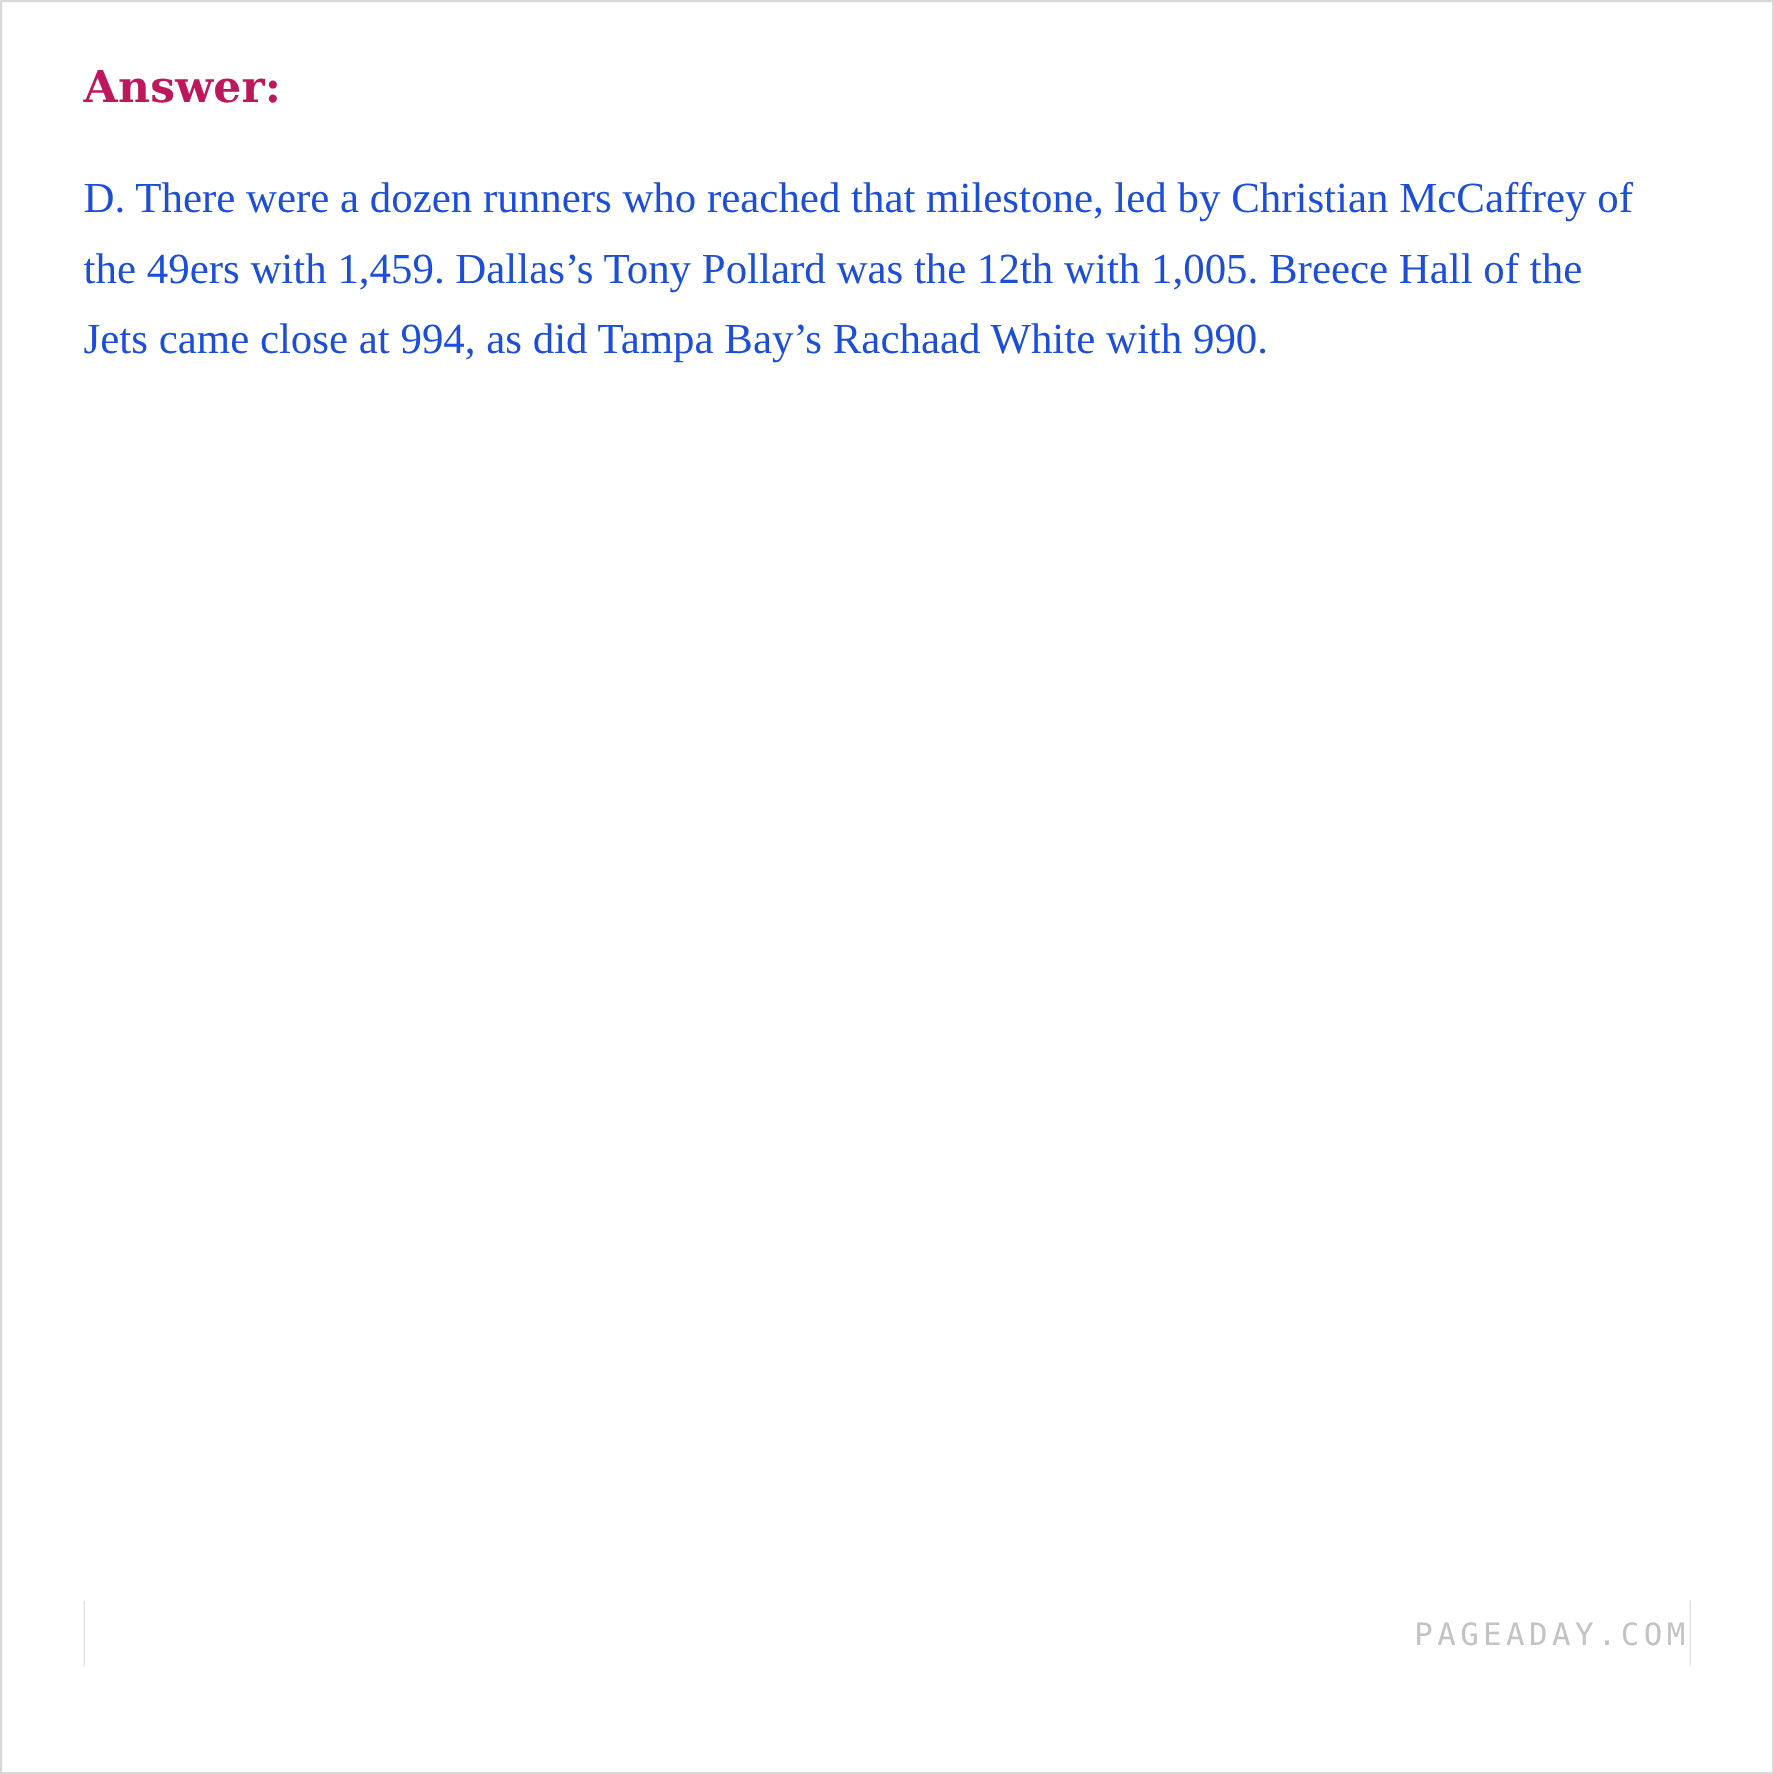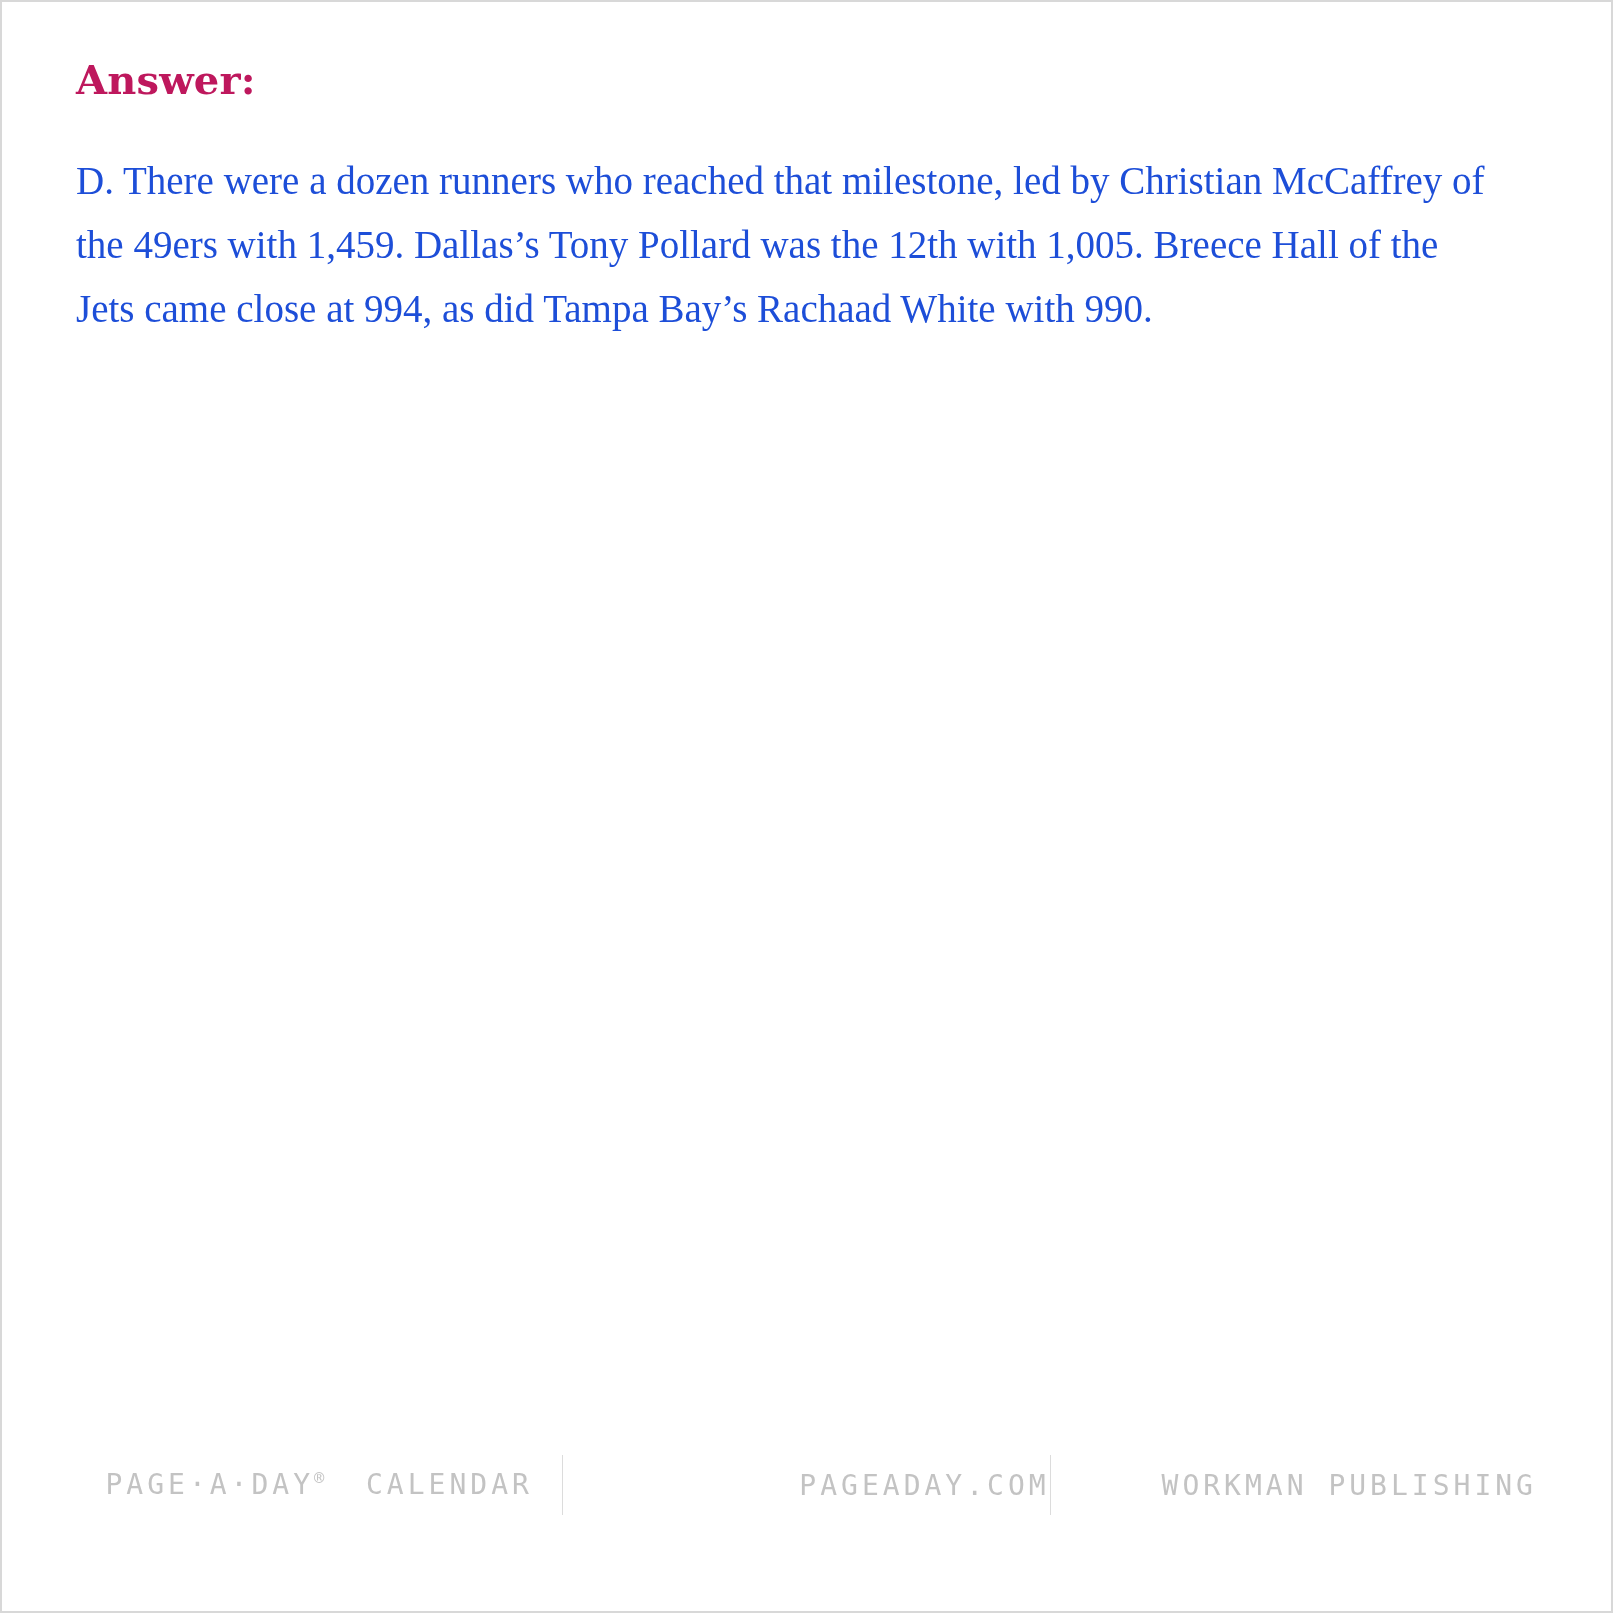--- a/index.html
+++ b/index.html
@@ -74,20 +74,18 @@
 <body>
 
 <div class="page">
 
   <div class="content">
     <div class="answer-heading">Answer:</div>
     <p class="answer-body">D. There were a dozen runners who reached that milestone, led by Christian McCaffrey of the 49ers with 1,459. Dallas’s Tony Pollard was the 12th with 1,005. Breece Hall of the Jets came close at 994, as did Tampa Bay’s Rachaad White with 990.</p>
   </div>
 
   <div class="footer">
-    <div class="footer-cell left"><span>PAGE·A·DAY</span><span class="sup">®</span>&nbsp; <span>CALENDAR</span></div>
     <div class="divider"></div>
     <div class="footer-cell">PAGEADAY.COM</div>
     <div class="divider"></div>
-    <div class="footer-cell">WORKMAN PUBLISHING</div>
   </div>
 
 </div>
 
 </body></html>

